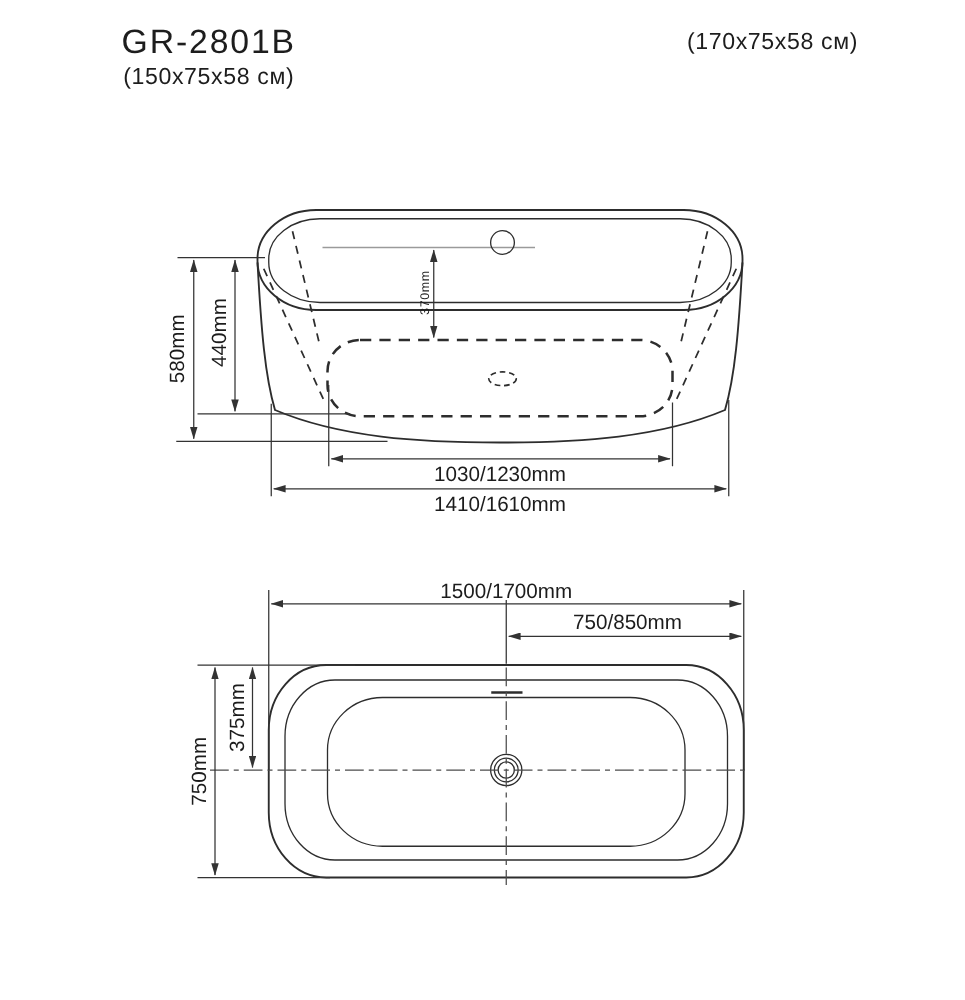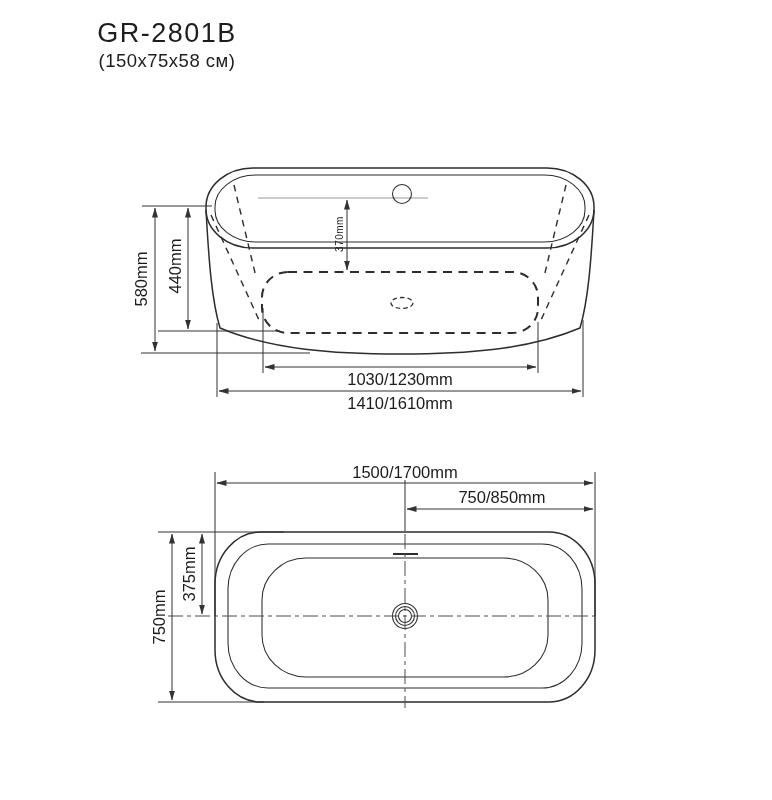--- a/index.html
+++ b/index.html
@@ -36,20 +36,21 @@
 <body>
 
 <div class="canvas">
 
   <div class="title-block tb-left">
     <div class="model">GR-2801B</div>
     <div class="size">(150x75x58 см)</div>
   </div>
 
   <div class="title-block tb-right">
+    <div class="size">(170x75x58 см)</div>
   </div>
 
   <svg width="772" height="800" viewBox="0 0 772 800">
     <defs>
       <marker id="arr" viewBox="0 0 10 6" markerWidth="10" markerHeight="6" refX="9.5" refY="3" orient="auto-start-reverse" markerUnits="userSpaceOnUse">
         <path d="M0,0 L10,3 L0,6 z" fill="#333333"></path>
       </marker>
     </defs>
 
     <g>

